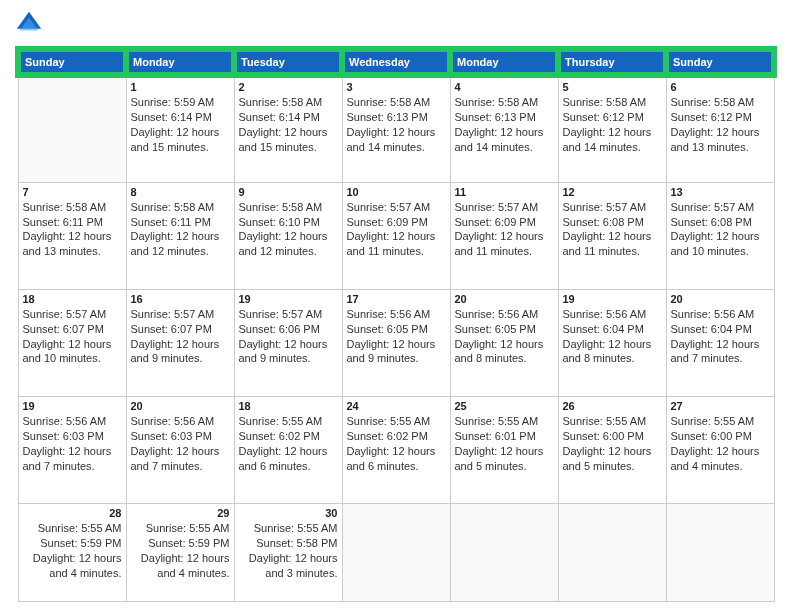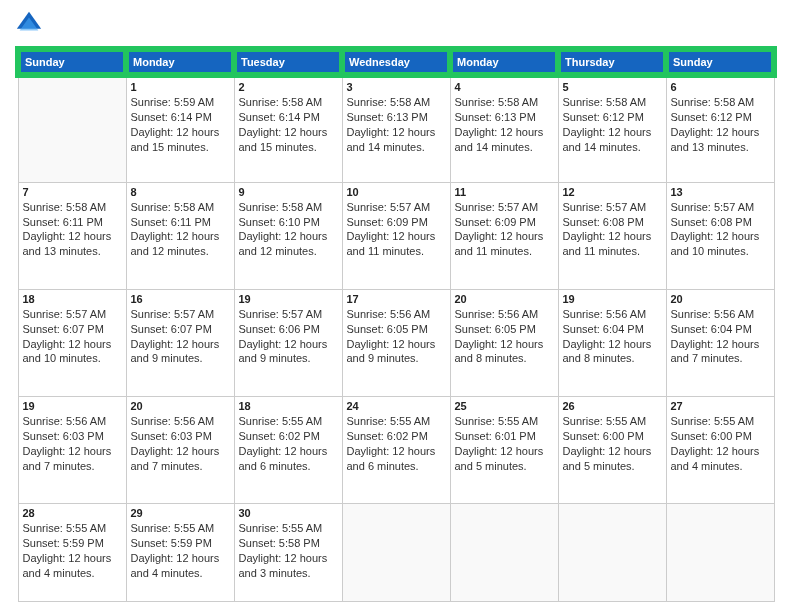--- a/index.html
+++ b/index.html
@@ -94,20 +94,21 @@
     .day-info {
       font-size: 11px;
       color: #333;
       line-height: 1.35;
     }
     .empty-cell {
       background: #f9f9f9;
     }
     .last-row td {
       height: 78px;
+      text-align: right;
     }
   </style>
 </head>
 <body>
 
 <div class="page">
   <div class="header">
     <div class="logo">
       <svg class="logo-icon" viewBox="0 0 30 30" xmlns="http://www.w3.org/2000/svg">
         <polygon points="15,2 28,20 2,20" fill="#1565c0"></polygon>

